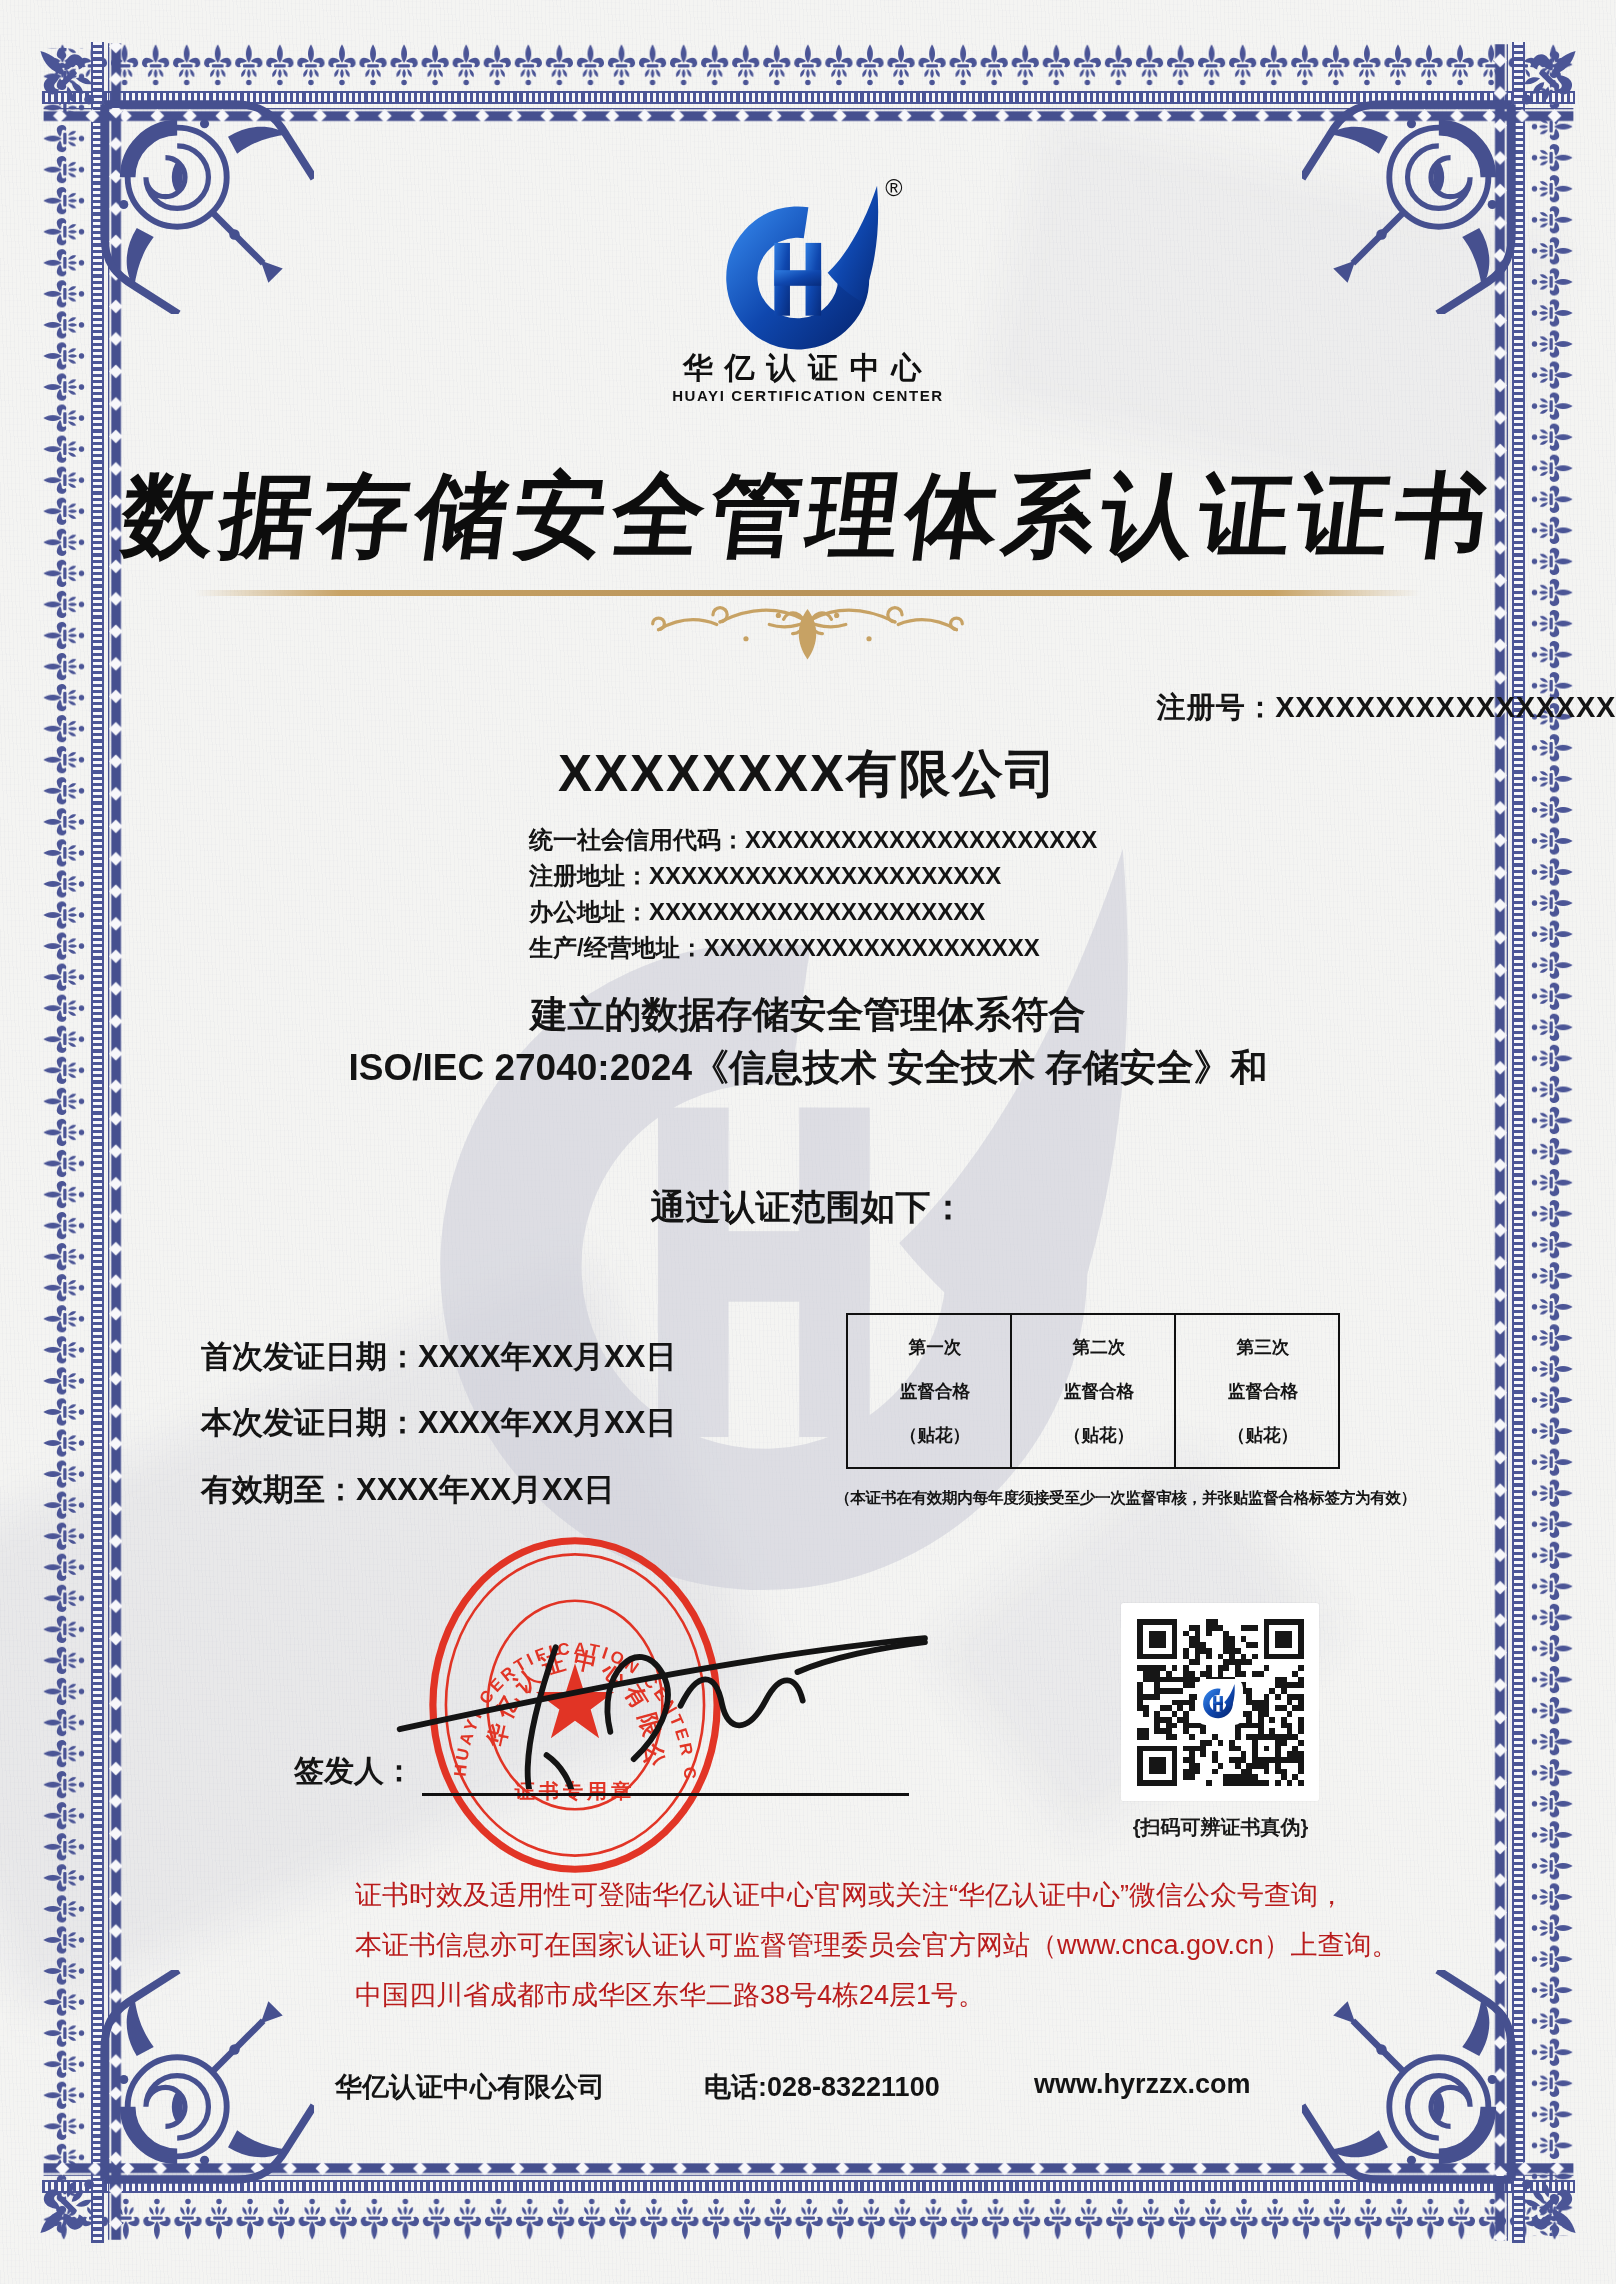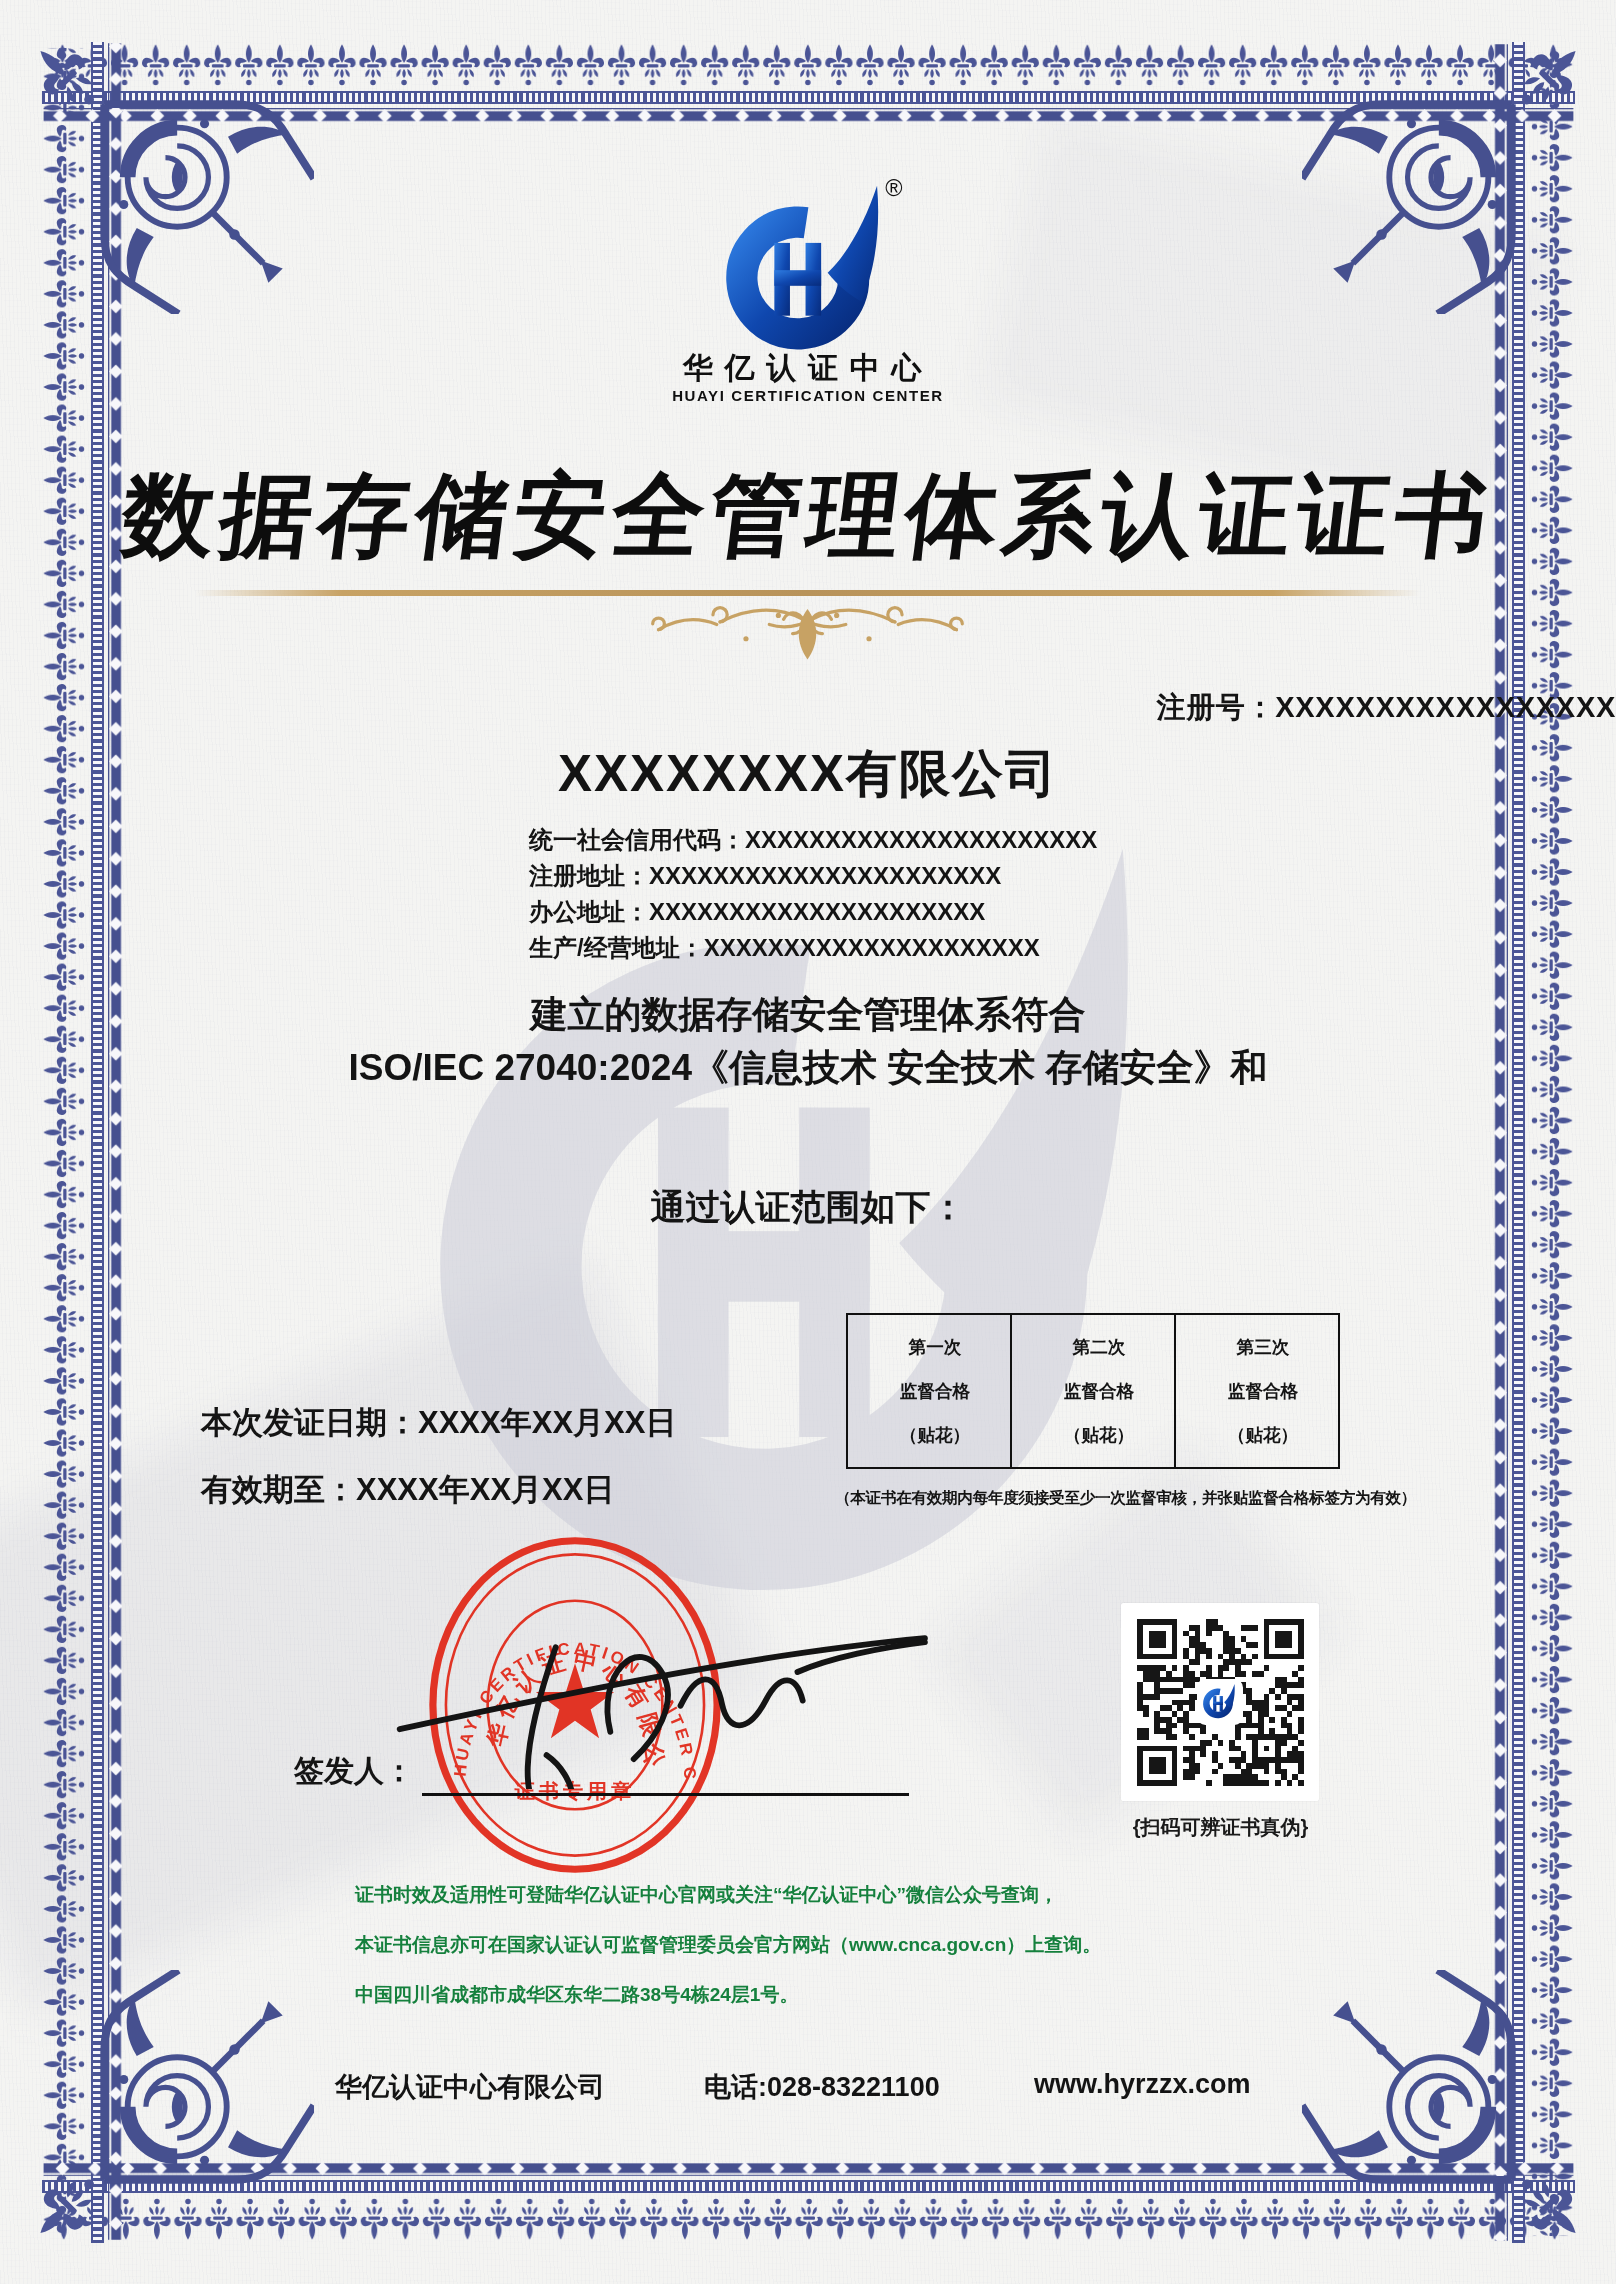--- a/index.html
+++ b/index.html
@@ -62,21 +62,21 @@
 
   .issuer { left:294px; top:1751px; font-size:30px; font-weight:800; }
   .sigline { left:422px; top:1793px; width:487px; height:3.3px; background:#101010; }
 
   .qrcard { left:1121px; top:1603px; width:198px; height:198px; background:#ffffff;
     border-radius:2.6px; box-shadow:0 0 0 0.7px rgba(0,0,0,.03); display:flex; align-items:center; justify-content:center; }
   .qrlogo { position:absolute; left:1199px; top:1681px; width:42px; height:42px; background:#fff;
     border-radius:6.5px; box-shadow:0 0 0 2px #fff; display:flex; align-items:center; justify-content:center; }
   .qrcap { left:1048px; top:1814px; width:345px; text-align:center; font-size:20px; font-weight:600; color:#1a1a1a; }
 
-  .footnote { left:355px; top:1870px; font-size:19px; font-weight:700; line-height:50px; color:#15803d; white-space:nowrap; }
+  .footnote { left:355px; top:1870px; font-size:27px; font-weight:400; line-height:50px; color:#b91c1c; white-space:nowrap; }
   .footrow { top:2069px; font-size:27px; font-weight:800; white-space:nowrap; }
   .f-comp { left:335px; } .f-phone { left:704px; } .f-web { left:1034px; }
 
   .wm { left:352px; top:690px; width:912px; height:1094px; opacity:.55; pointer-events:none; }
   svg text { font-family:"Liberation Sans","DejaVu Sans",sans-serif; }
 </style>
 </head>
 <body>
 
 <svg width="0" height="0" style="position:absolute" aria-hidden="true">
@@ -243,20 +243,23 @@
     <div><span>注册地址：</span><span>XXXXXXXXXXXXXXXXXXXXXX</span></div>
     <div><span>办公地址：</span><span>XXXXXXXXXXXXXXXXXXXXX</span></div>
     <div><span>生产/经营地址：</span><span>XXXXXXXXXXXXXXXXXXXXX</span></div>
   </div>
 
   <div class="abs ctr statement">建立的数据存储安全管理体系符合</div>
   <div class="abs ctr std1">ISO/IEC 27040:2024《信息技术 安全技术 存储安全》和</div>
 
   <div class="abs ctr scopeh">通过认证范围如下：</div>
 
+  <div class="abs daterow" style="top:1336px">
+    <span>首次发证日期：</span><span>XXXX年XX月XX日</span>
+  </div>
   <div class="abs daterow" style="top:1402px">
     <span>本次发证日期：</span><span>XXXX年XX月XX日</span>
   </div>
   <div class="abs daterow" style="top:1469px">
     <span>有效期至：</span><span>XXXX年XX月XX日</span>
   </div>
 
   <div class="abs suptable">
     <div class="supcell">
       <div>第一次</div>

